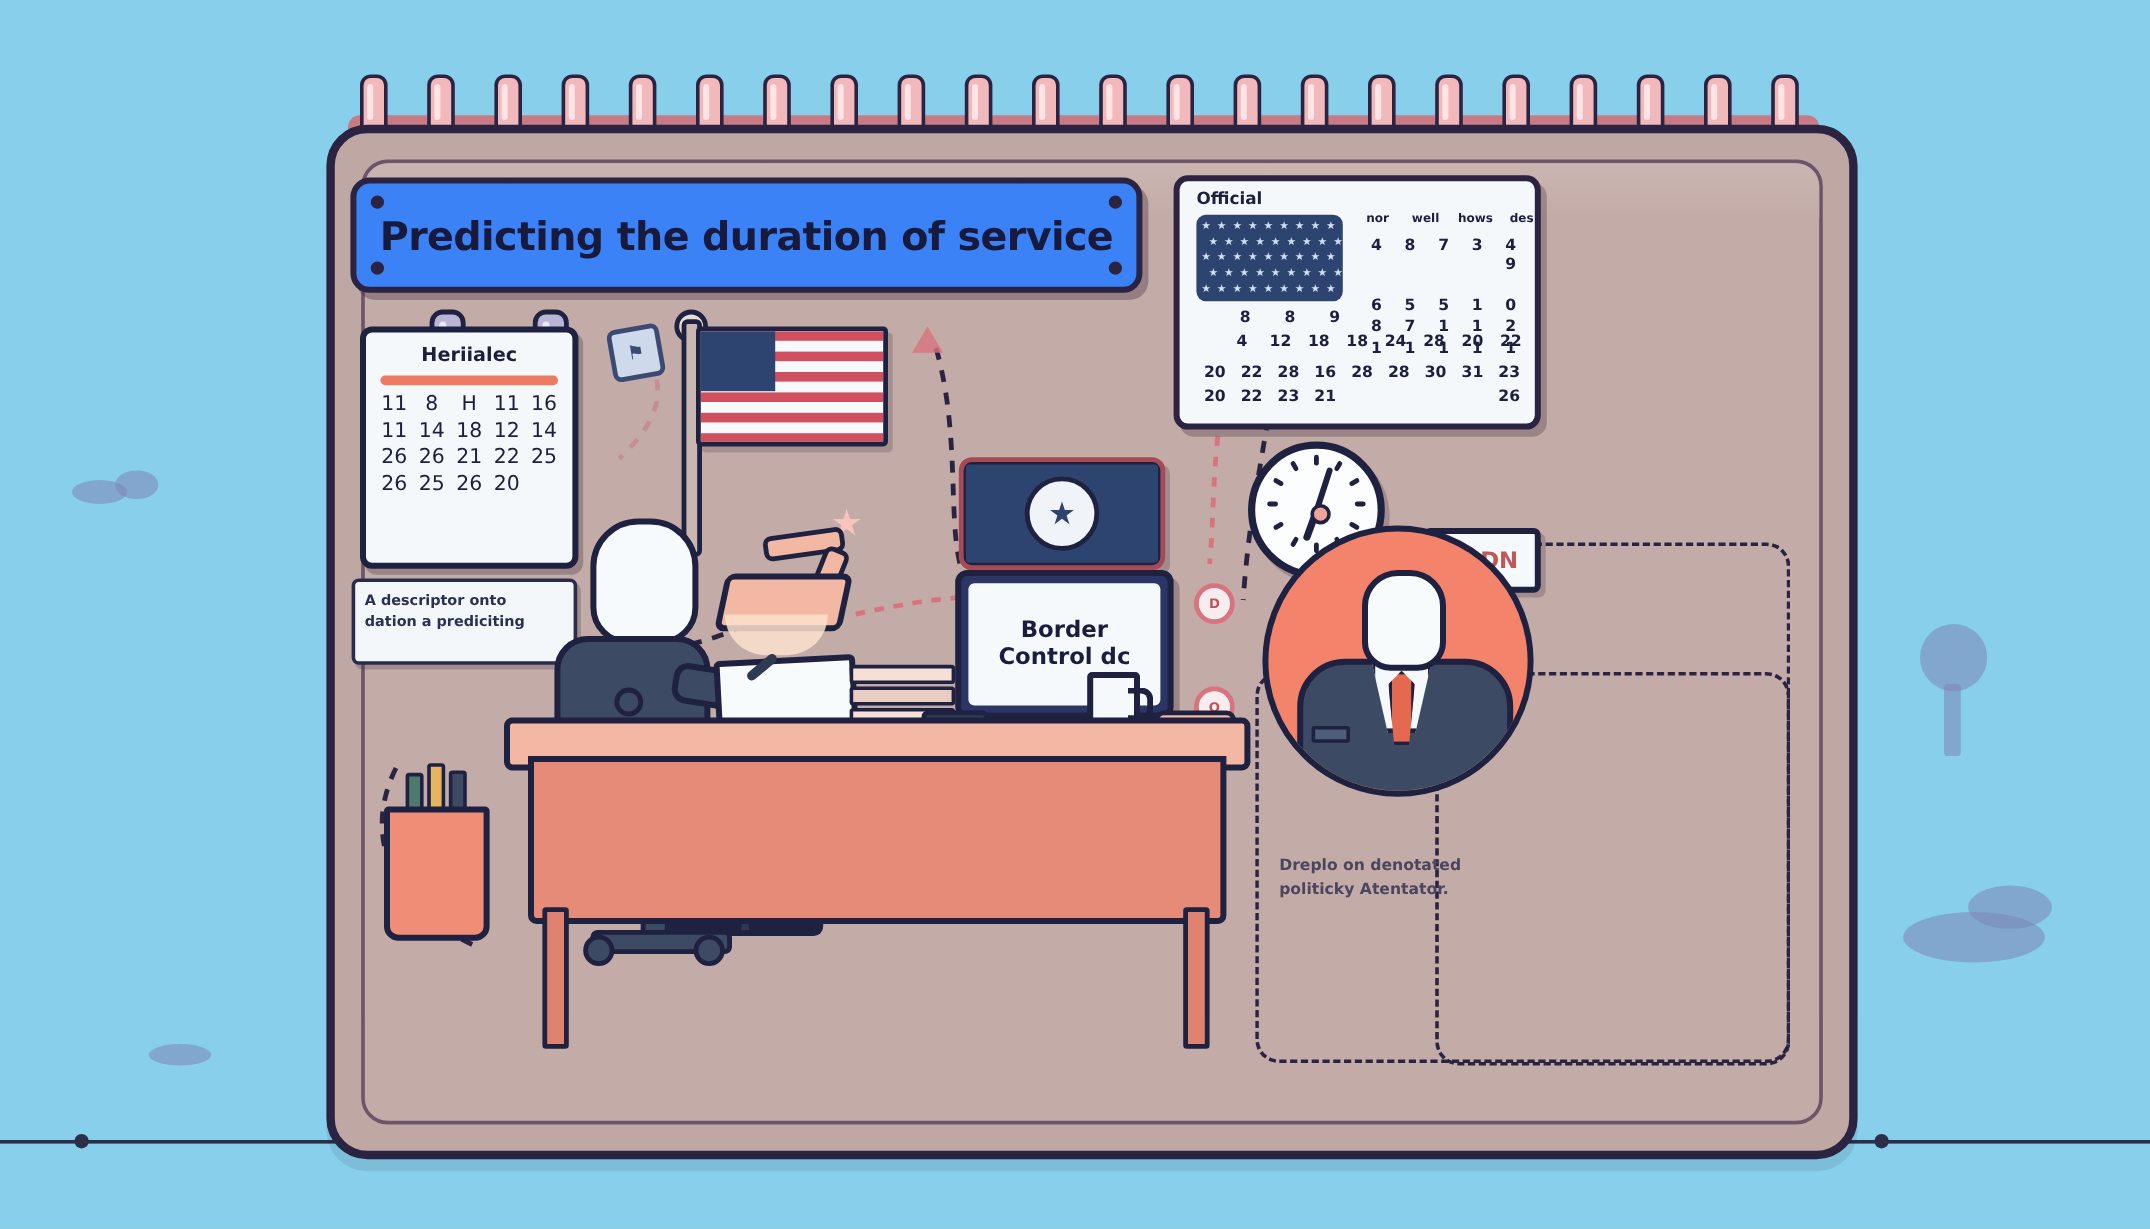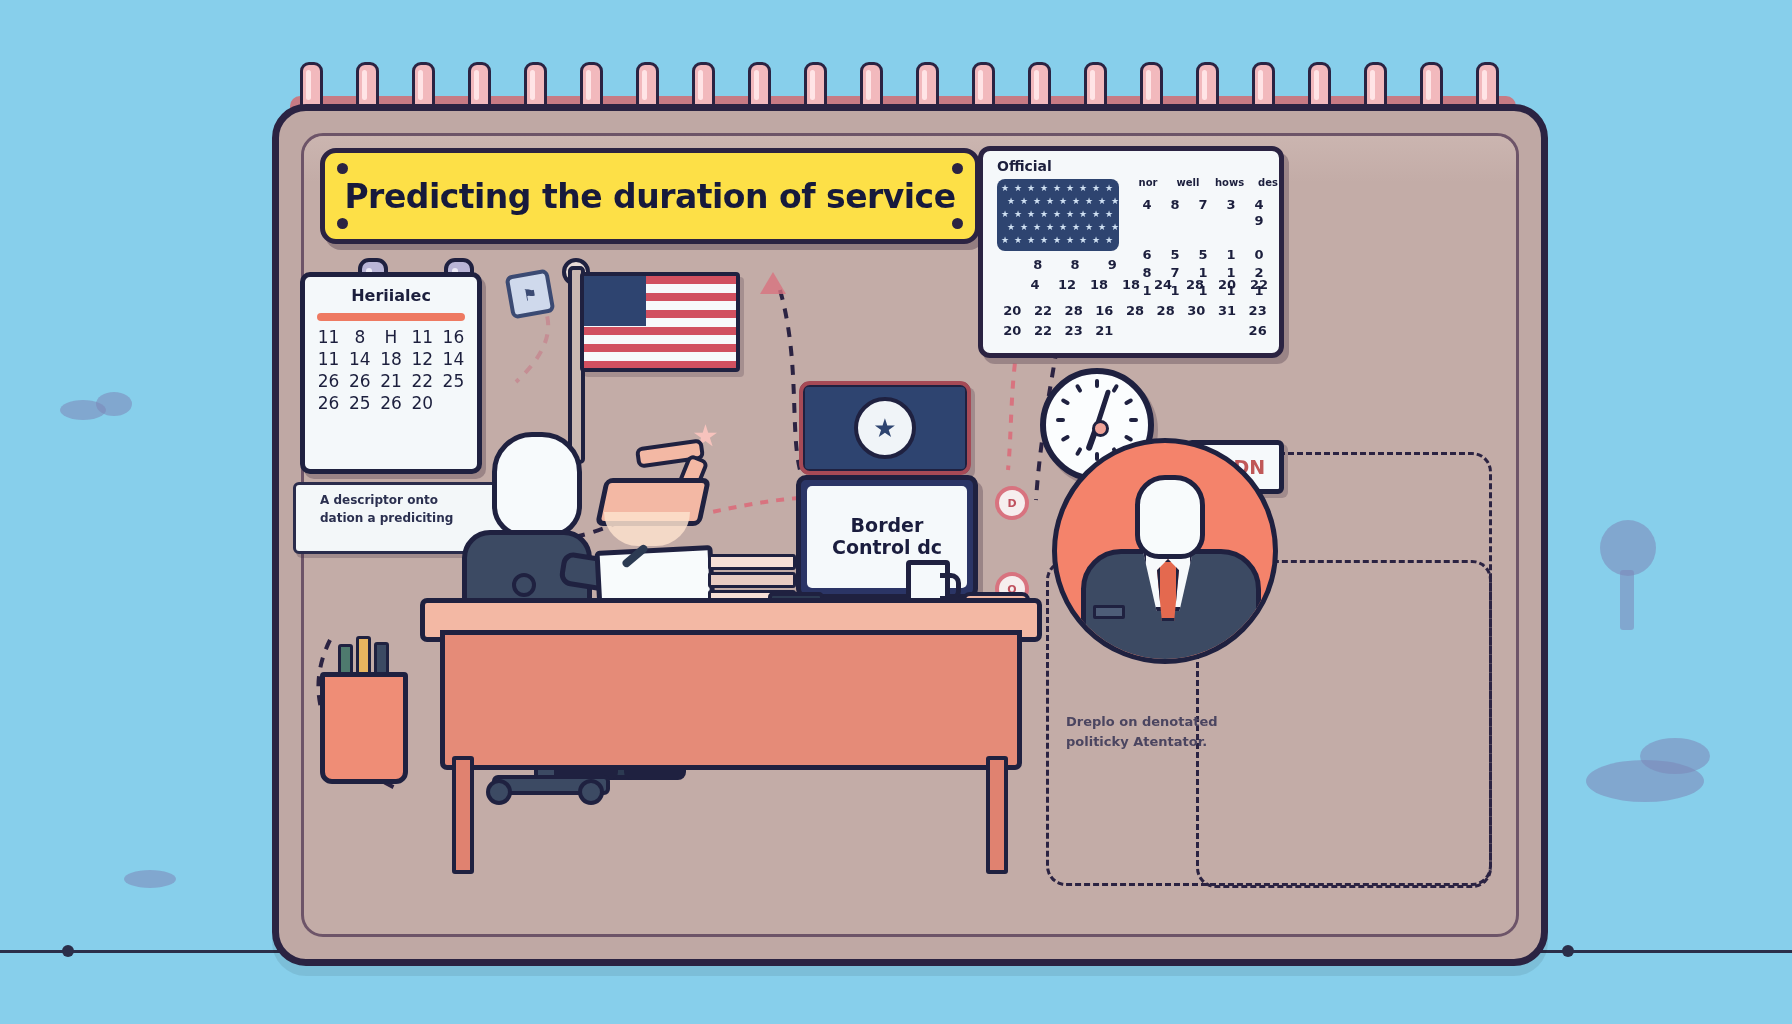--- a/index.html
+++ b/index.html
@@ -25,23 +25,23 @@
 
   .spiral-bar{position:absolute;left:290px;top:96px;width:1226px;height:22px;
        background:#c87b84;border-radius:10px;}
   .ring{position:absolute;top:62px;width:17px;height:66px;border-radius:9px;
         background:#f2b9bd;border:3px solid #2b2342;}
   .ring:after{content:"";position:absolute;left:3px;top:5px;width:5px;height:30px;
         border-radius:3px;background:#ffe4e6;}
 
   
   .title-plate{position:absolute;left:292px;top:148px;width:650px;height:86px;
-       background:#fde047;border:5px solid #2b2342;border-radius:16px;
+       background:#3b82f6;border:5px solid #2b2342;border-radius:16px;
        display:flex;align-items:center;justify-content:center;
-       box-shadow:5px 6px 0 rgba(60,40,60,.35);margin-left:28px;}
+       box-shadow:5px 6px 0 rgba(60,40,60,.35);}
   .title-plate .txt{font-weight:bold;font-size:33px;color:#171a3c;letter-spacing:-.5px;
        white-space:nowrap;font-family:"DejaVu Sans",sans-serif;}
   .screw{position:absolute;width:11px;height:11px;border-radius:50%;background:#2b2342;}
 
   
   .cal-left{position:absolute;left:300px;top:272px;width:172px;height:192px;
        background:#f4f8fa;border:5px solid #1f2140;border-radius:10px;
        box-shadow:4px 5px 0 rgba(60,40,60,.3);overflow:hidden;}
   .cal-left .hdr{font-weight:bold;font-size:16px;color:#1c1f3d;text-align:center;
        margin-top:9px;font-family:"DejaVu Sans",sans-serif;}
@@ -50,21 +50,21 @@
        gap:2px 0;padding:0 8px;}
   .cal-left .grid span{font-weight:normal;font-size:17px;color:#1c1f3d;text-align:center;
        font-family:"DejaVu Sans",sans-serif;}
   .clip{position:absolute;width:22px;height:44px;border-radius:11px;background:#b9b5d6;
        border:4px solid #1f2140;}
   .clip:after{content:"";position:absolute;left:4px;top:6px;width:6px;height:22px;
        border-radius:3px;background:#eceaf6;}
 
   
   .note-left{position:absolute;left:293px;top:482px;width:166px;height:54px;
-       background:#f3f7f9;border:3px solid #2a2c4c;border-radius:6px;padding:6px 24px;
+       background:#f3f7f9;border:3px solid #2a2c4c;border-radius:6px;padding:6px 8px;
        box-shadow:3px 4px 0 rgba(60,40,60,.25);}
   .note-left div{font-size:12px;font-weight:bold;color:#2b3050;line-height:1.5;
        font-family:"DejaVu Sans",sans-serif;}
 
   
   .panel-right{position:absolute;left:978px;top:146px;width:296px;height:202px;
        background:#f5f8fa;border:5px solid #2b2342;border-radius:12px;
        box-shadow:5px 6px 0 rgba(60,40,60,.3);overflow:hidden;}
   .panel-right .ttl{font-weight:bold;font-size:14px;color:#1c1f3d;margin:7px 0 0 14px;
        font-family:"DejaVu Sans",sans-serif;}

